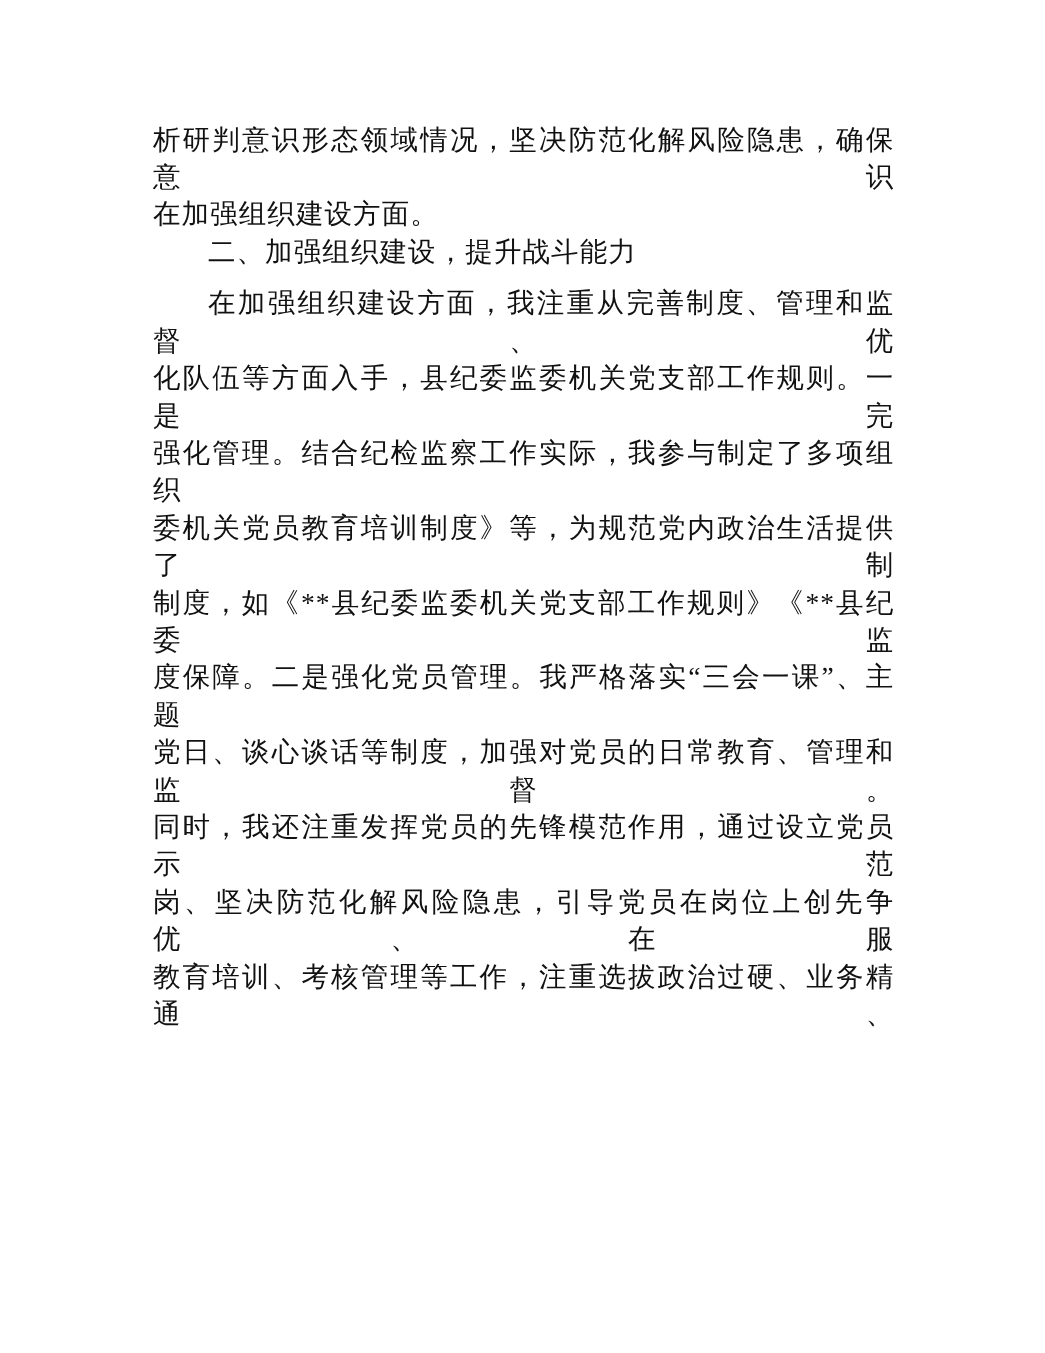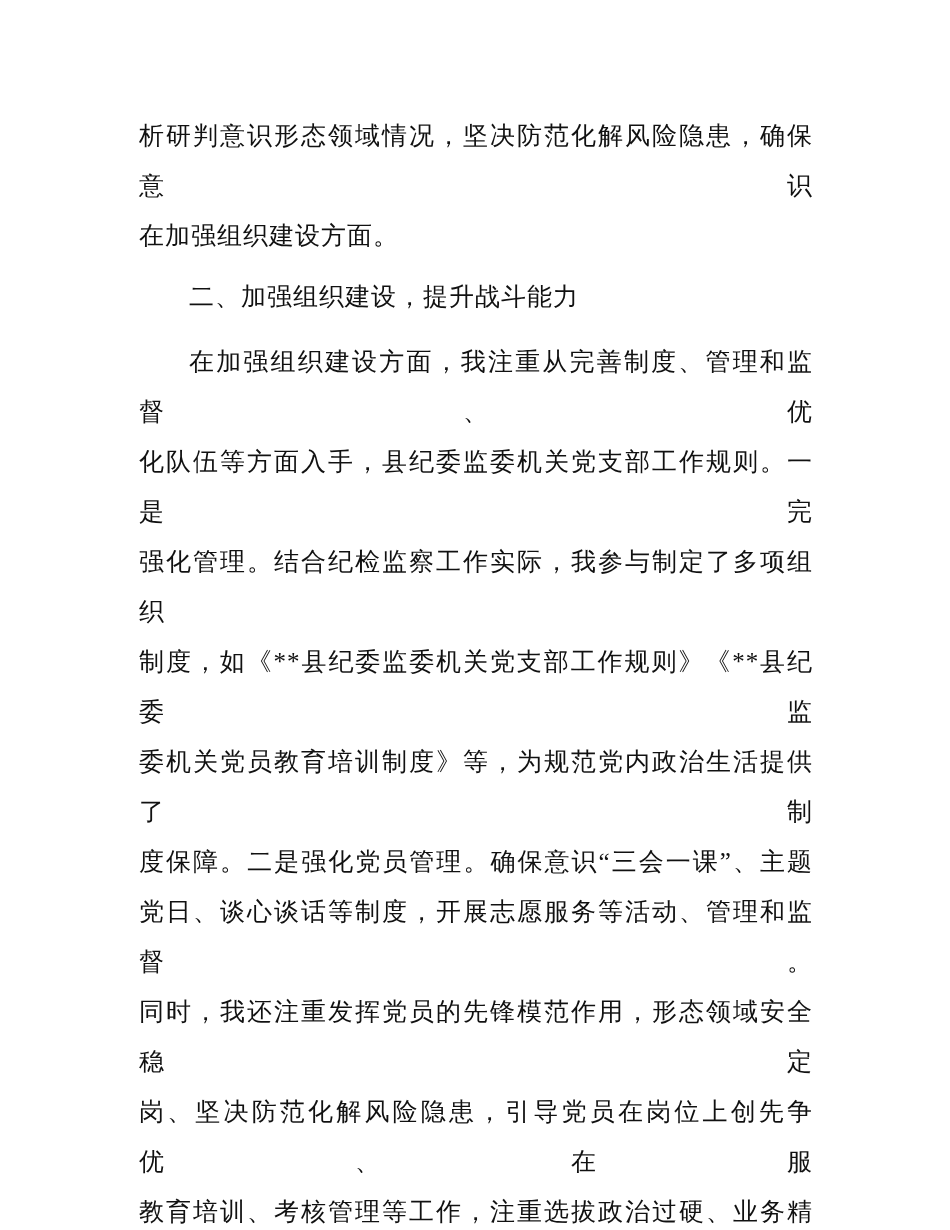--- a/index.html
+++ b/index.html
@@ -17,49 +17,47 @@
     position: absolute;
     left: 139px;
     top: 111px;
     width: 674px;
     font-family: "Liberation Serif", serif;
     font-size: 25px;
     color: #111111;
     font-weight: normal;
   }
   .line {
-    line-height: 50px;
+    line-height: 34px;
     letter-spacing: 1px;
     white-space: normal;
   }
   .line.justify {
     text-align: justify;
     text-align-last: justify;
     text-justify: inter-character;
   }
   .line.indent {
     text-indent: 50px;
   }
   .line.heading {
-    margin-top: 13px;
     margin-bottom: 13px;
-    font-family: Liberation Mono, monospace;
   }
 </style>
 </head>
 <body style="background: rgb(255, 255, 255);">
 
 <div class="doc" style="color: rgb(17, 17, 17);">
 
 <div class="line justify">析研判意识形态领域情况，坚决防范化解风险隐患，确保意识</div>
     <div class="line">在加强组织建设方面。</div>
     <div class="line heading indent">二、加强组织建设，提升战斗能力</div>
     <div class="line indent justify">在加强组织建设方面，我注重从完善制度、管理和监督、优</div>
     <div class="line justify">化队伍等方面入手，县纪委监委机关党支部工作规则。一是完</div>
     <div class="line justify">强化管理。结合纪检监察工作实际，我参与制定了多项组织</div>
+    <div class="line justify">委机关党员教育培训制度》等，为规范党内政治生活提供了制</div>
     <div class="line justify">制度，如《**县纪委监委机关党支部工作规则》《**县纪委监</div>
-    <div class="line justify">委机关党员教育培训制度》等，为规范党内政治生活提供了制</div>
-    <div class="line justify">度保障。二是强化党员管理。确保意识“三会一课”、主题</div>
-    <div class="line justify">党日、谈心谈话等制度，开展志愿服务等活动、管理和监督。</div>
-    <div class="line justify">同时，我还注重发挥党员的先锋模范作用，形态领域安全稳定</div>
+    <div class="line justify">度保障。二是强化党员管理。我严格落实“三会一课”、主题</div>
+    <div class="line justify">党日、谈心谈话等制度，加强对党员的日常教育、管理和监督。</div>
+    <div class="line justify">同时，我还注重发挥党员的先锋模范作用，通过设立党员示范</div>
     <div class="line justify">岗、坚决防范化解风险隐患，引导党员在岗位上创先争优、在服</div>
     <div class="line justify">教育培训、考核管理等工作，注重选拔政治过硬、业务精通、</div>
   </div>
 
 </body></html>

